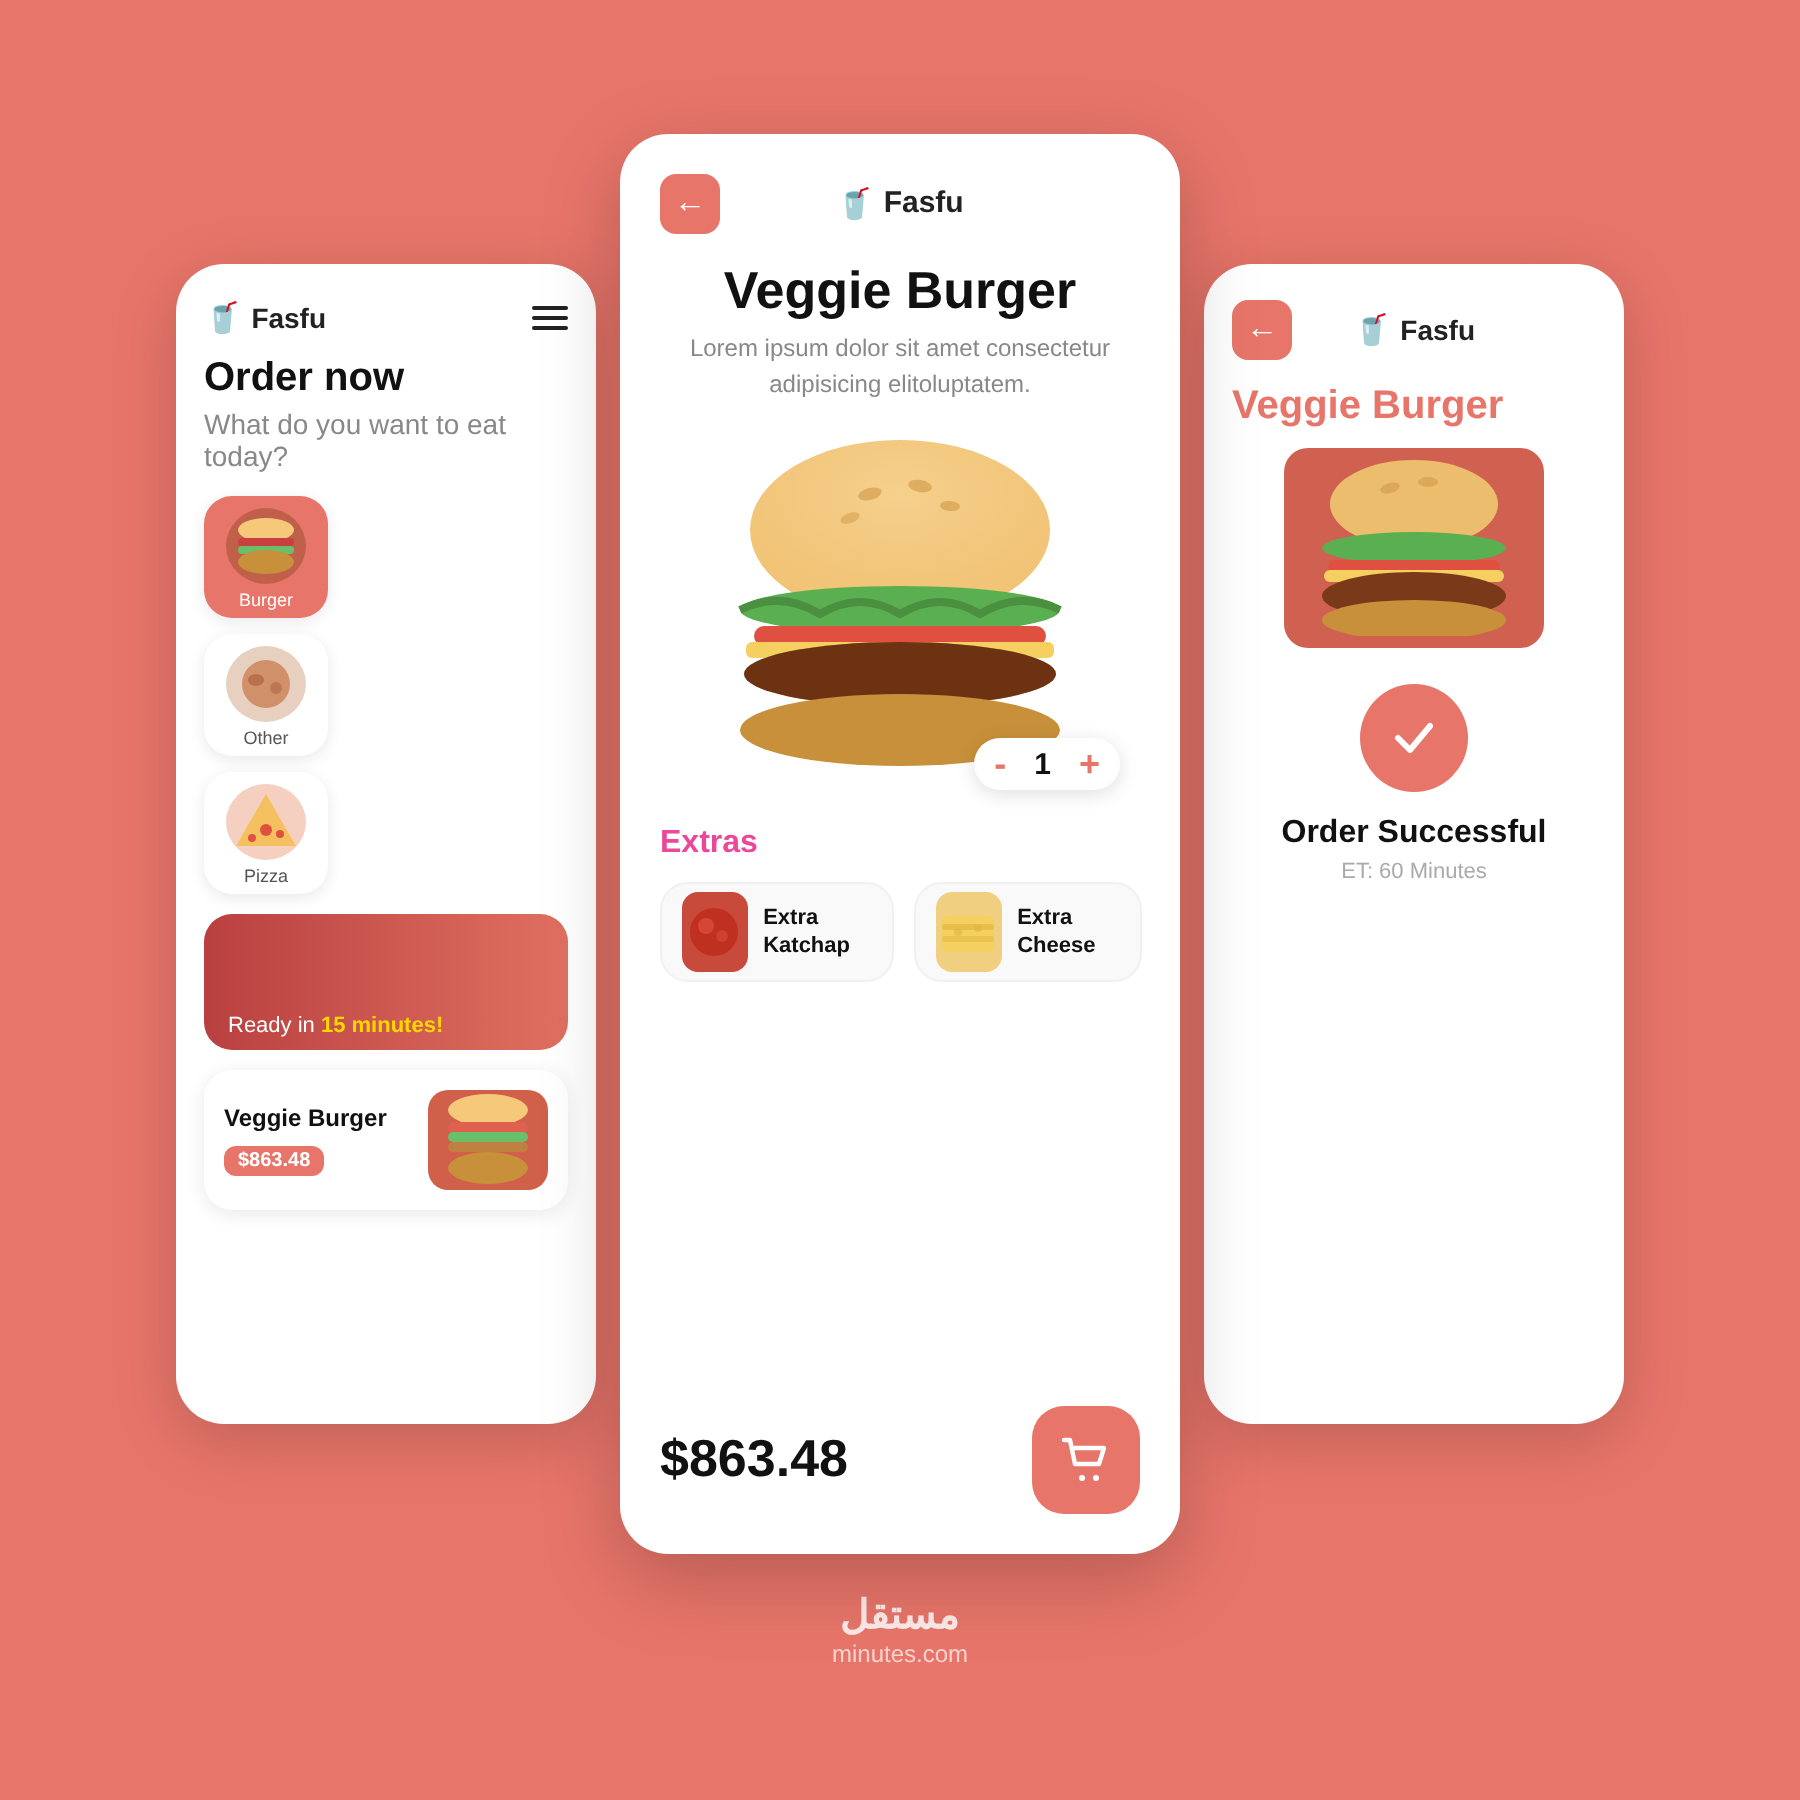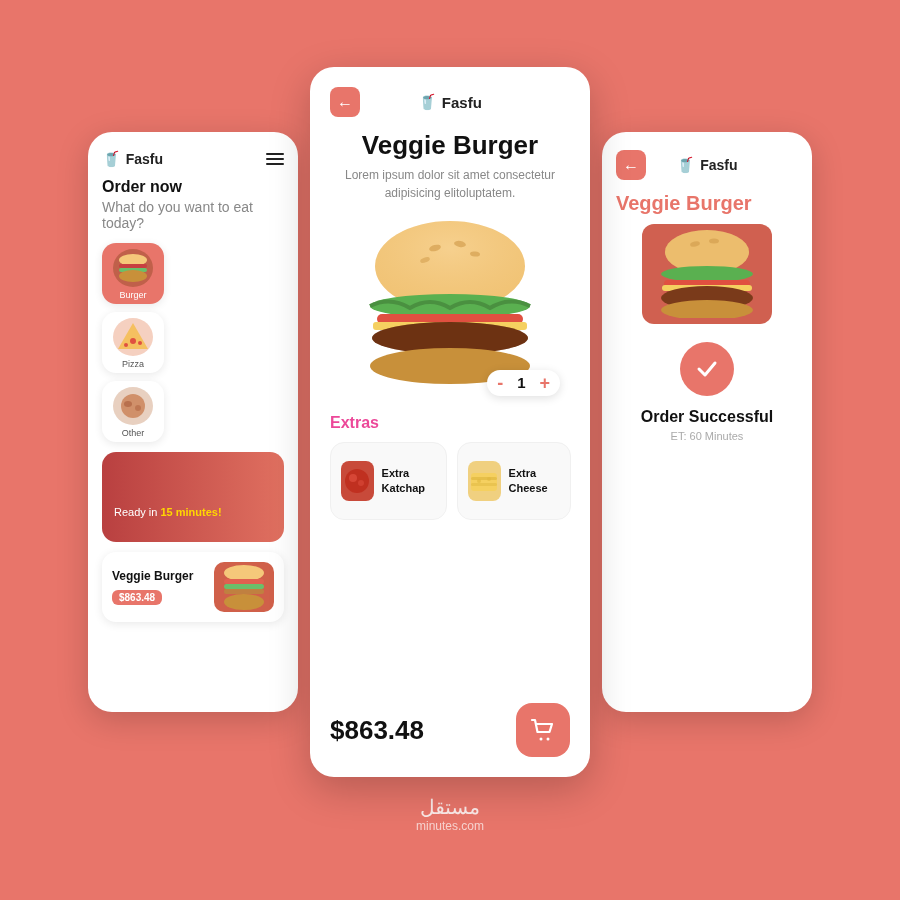--- a/index.html
+++ b/index.html
@@ -64,21 +64,21 @@
     }
     .hamburger-icon span {
       display: block;
       width: 18px;
       height: 2px;
       background: #222;
       border-radius: 2px;
     }
 
     .order-title {
-      font-size: 16px;
+      font-size: 20px;
       font-weight: 800;
       color: #111;
       margin-bottom: 3px;
     }
     .order-subtitle {
       font-size: 14px;
       color: #888;
       margin-bottom: 12px;
     }
 
@@ -135,25 +135,25 @@
     }
     .category-label-dark {
       font-size: 9px;
       color: #555;
       margin-top: 3px;
     }
 
     .ready-banner {
       background: linear-gradient(90deg, #b94040 0%, #e07060 100%);
       border-radius: 14px;
-      padding: 24px 12px;
+      padding: 6px 12px;
       color: #fff;
       font-size: 10px;
       margin-bottom: 10px;
-      height: 90px;
+      height: 68px;
       display: flex;
       align-items: flex-end;
     }
     .ready-text {
       font-size: 11px;
       color: #fff;
     }
 
     .product-card-left {
       background: #fff;
@@ -296,21 +296,21 @@
     }
     .extras-row {
       display: flex;
       gap: 10px;
       margin-bottom: 18px;
     }
     .extra-card {
       flex: 1;
       background: #f9f9f9;
       border-radius: 14px;
-      padding: 18px 10px;
+      padding: 4px 10px;
       display: flex;
       align-items: center;
       gap: 8px;
       border: 1.5px solid #f0f0f0;
     }
     .extra-name {
       font-size: 11px;
       font-weight: 700;
       color: #111;
       line-height: 1.3;
@@ -408,21 +408,21 @@
     .watermark {
       margin-top: 18px;
       display: flex;
       flex-direction: column;
       align-items: center;
       color: #fff;
       opacity: 0.85;
     }
     .watermark-logo {
       font-size: 20px;
-      font-weight: 400;
+      font-weight: 700;
       letter-spacing: 1px;
       font-family: 'Arial', sans-serif;
     }
     .watermark-url {
       font-size: 12px;
       opacity: 0.8;
     }
 
     
     .burger-illustration {
@@ -480,39 +480,39 @@
           <svg width="34" height="28" viewBox="0 0 34 28" fill="none">
             <ellipse cx="17" cy="6" rx="14" ry="6" fill="#f5c87a"></ellipse>
             <rect x="3" y="10" width="28" height="4" rx="2" fill="#c84040"></rect>
             <rect x="3" y="14" width="28" height="4" rx="2" fill="#6abf6a"></rect>
             <ellipse cx="17" cy="22" rx="14" ry="6" fill="#c8903a"></ellipse>
           </svg>
         </div>
         <span class="category-label">Burger</span>
       </div>
       <div class="category-item">
+        <div class="cat-other-img">
+          <svg width="34" height="30" viewBox="0 0 34 30" fill="none">
+            <ellipse cx="17" cy="15" rx="12" ry="12" fill="#d0906a"></ellipse>
+            <ellipse cx="12" cy="13" rx="4" ry="3" fill="#a05030" opacity="0.5"></ellipse>
+            <ellipse cx="22" cy="17" rx="3" ry="3" fill="#a05030" opacity="0.4"></ellipse>
+          </svg>
+        </div>
+        <span class="category-label-dark">Other</span>
+      </div>
+      <div class="category-item">
         <div class="cat-pizza-img">
           <svg width="34" height="32" viewBox="0 0 34 32" fill="none">
             <polygon points="17,2 32,28 2,28" fill="#f5c060"></polygon>
             <circle cx="17" cy="20" r="3" fill="#e05040"></circle>
             <circle cx="10" cy="24" r="2" fill="#e05040"></circle>
             <circle cx="24" cy="22" r="2" fill="#e05040"></circle>
           </svg>
         </div>
         <span class="category-label-dark">Pizza</span>
-      </div>
-      <div class="category-item">
-        <div class="cat-other-img">
-          <svg width="34" height="30" viewBox="0 0 34 30" fill="none">
-            <ellipse cx="17" cy="15" rx="12" ry="12" fill="#d0906a"></ellipse>
-            <ellipse cx="12" cy="13" rx="4" ry="3" fill="#a05030" opacity="0.5"></ellipse>
-            <ellipse cx="22" cy="17" rx="3" ry="3" fill="#a05030" opacity="0.4"></ellipse>
-          </svg>
-        </div>
-        <span class="category-label-dark">Other</span>
       </div>
     </div>
 
     <div class="ready-banner">
       <span class="ready-text">Ready in <span style="color:#ffd700;font-weight:700;">15 minutes!</span></span>
     </div>
 
     <div class="product-card-left">
       <div class="product-card-left-info">
         <div class="product-card-left-name">Veggie Burger</div>

